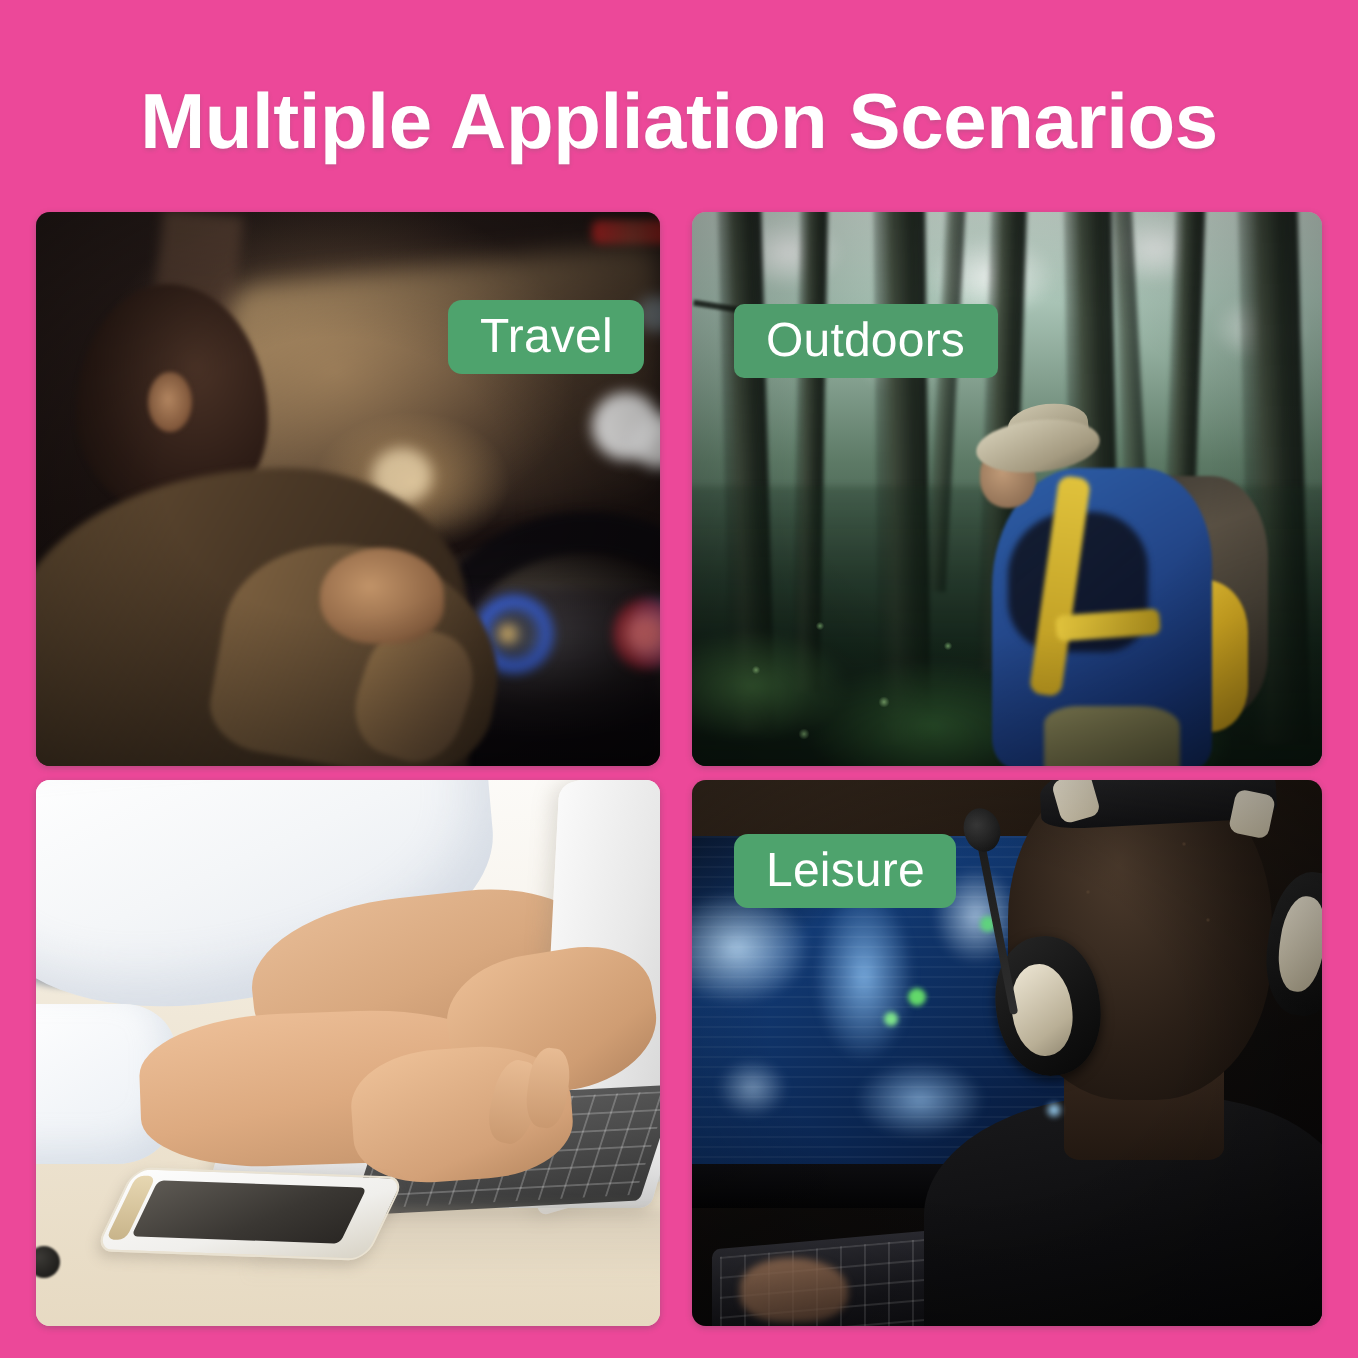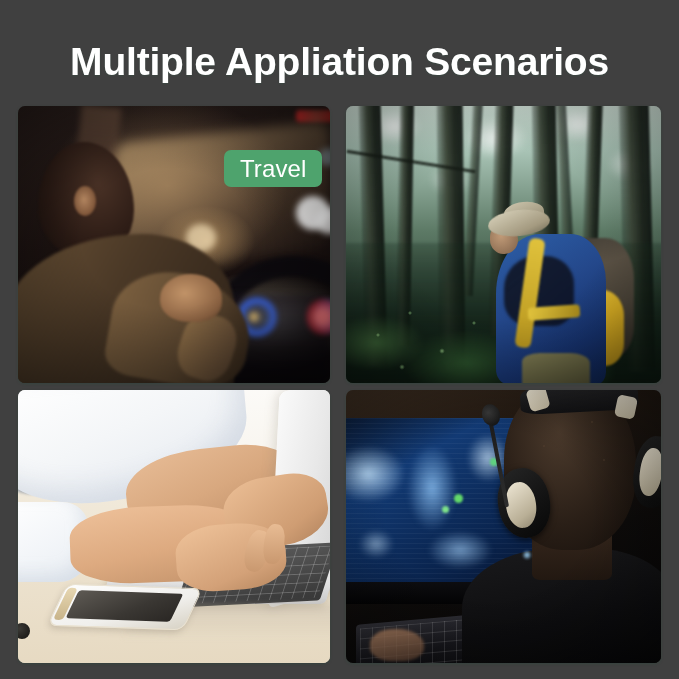--- a/index.html
+++ b/index.html
@@ -11,21 +11,21 @@
   body {
     width: 679px;
     height: 679px;
     overflow: hidden;
     font-family: "Liberation Sans", "DejaVu Sans", sans-serif;
     position: relative;
   }
   .poster {
     position: absolute;
     inset: 0;
-    background: #404040;
+    background: #ec4899;
     text-decoration: underline;
   }
 
   
   .title-bar {
     position: absolute;
     left: 0;
     top: 30px;
     width: 679px;
     height: 62px;
@@ -626,20 +626,21 @@
         <div class="o-jacket"></div>
         <div class="o-jacket-dark"></div>
         <div class="o-strap"></div>
         <div class="o-strap2"></div>
         <div class="o-pants"></div>
         <div class="o-face"></div>
         <div class="o-hat-crown"></div>
         <div class="o-hat"></div>
         <div class="o-vignette"></div>
       </div>
+      <div class="badge flat badge-outdoors">Outdoors</div>
     </div>
 
     <div class="card">
       <div class="scene work">
         <div class="w-desk-edge"></div>
         <div class="w-desk"></div>
         <div class="w-blob"></div>
         <div class="w-sleeve-top"></div>
         <div class="w-arm-upper"></div>
         <div class="w-laptop-screen"></div>
@@ -684,16 +685,17 @@
         <div class="l-band-pad p2"></div>
         <div class="l-cup-right"></div>
         <div class="l-cup-right-pad"></div>
         <div class="l-cup"></div>
         <div class="l-cup-pad"></div>
         <div class="l-mic-boom"></div>
         <div class="l-mic-tip"></div>
         <div class="l-led"></div>
         <div class="l-vignette"></div>
       </div>
+      <div class="badge badge-leisure">Leisure</div>
     </div>
 
   </div>
 </div>
 
 </body></html>

